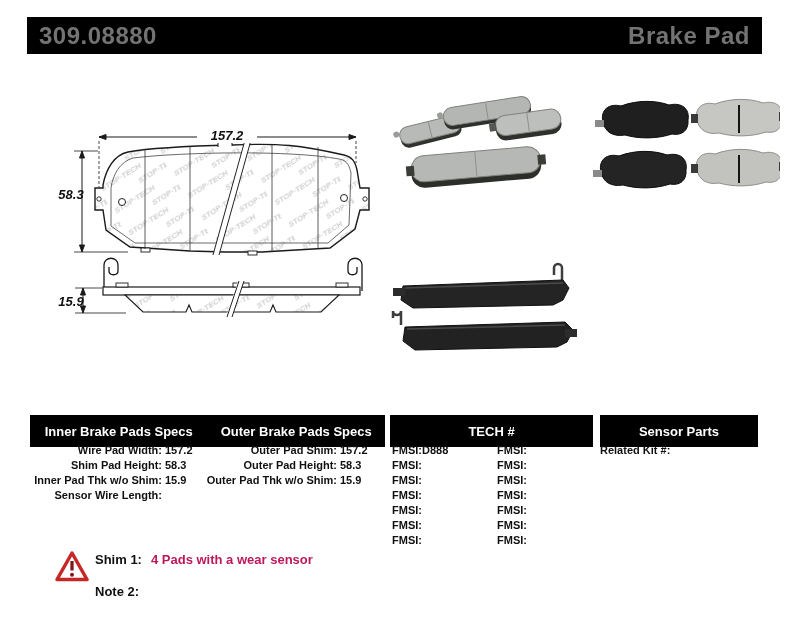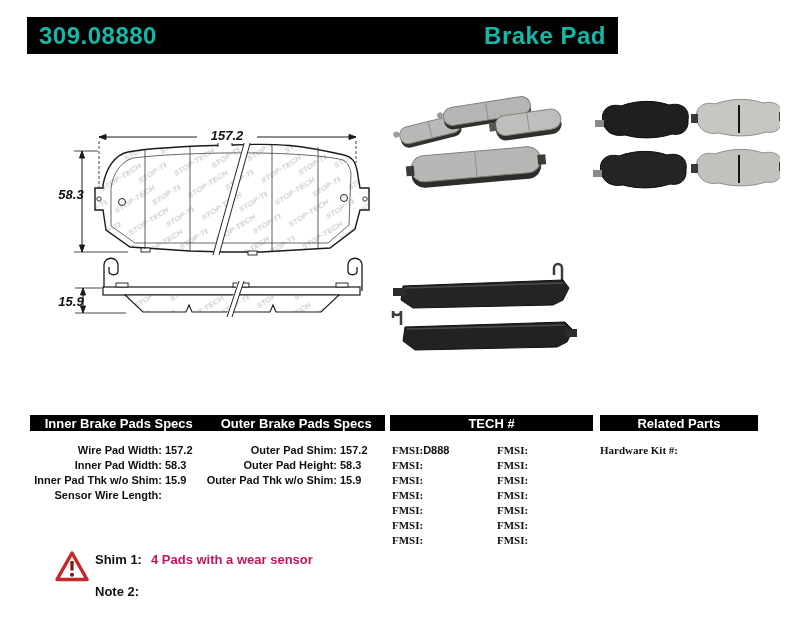--- a/index.html
+++ b/index.html
@@ -1,48 +1,48 @@
 <!DOCTYPE html>
 <html><head>
 <meta charset="utf-8">
 <style>
   html,body{margin:0;padding:0;background:#ffffff;}
   .sheet{position:relative;width:800px;height:619px;background:#fff;overflow:hidden;
          font-family:"Liberation Sans",sans-serif;color:#111;}
   
-  .topbar{position:absolute;left:27px;top:17px;width:591px;height:37px;background:#000;
-          color:#14b8a6;display:flex;align-items:center;justify-content:space-between;
+  .topbar{position:absolute;left:27px;top:17px;width:735px;height:37px;background:#000;
+          color:#737373;display:flex;align-items:center;justify-content:space-between;
           padding:0 12px;box-sizing:border-box;}
   .topbar .pn,.topbar .pt{font-size:24px;font-weight:bold;letter-spacing:.5px;}
   
   .dim{position:absolute;font-weight:bold;font-style:italic;font-size:13px;color:#101010;text-align:center;}
   #dim-w{left:197px;top:128px;width:60px;background:#fff;}
   #dim-h{left:48px;top:187px;width:46px;}
   #dim-t{left:48px;top:294px;width:46px;}
   
-  .secbar{position:absolute;top:415px;height:16px;background:#000;color:#fff;
+  .secbar{position:absolute;top:415px;height:32px;background:#000;color:#fff;
           display:flex;align-items:center;justify-content:center;
           font-size:13px;font-weight:bold;}
   #bar-specs{left:30px;width:355px;}
   #bar-specs .half{flex:1;text-align:center;}
   #bar-fmsi{left:390px;width:203px;}
   #bar-related{left:600px;width:158px;}
   
   .speccol{position:absolute;top:443px;font-size:11px;font-weight:bold;color:#101010;}
   #inner-col{left:30px;}
   #outer-col{left:205px;}
   .specrow{display:flex;height:15px;line-height:15px;}
   .sl{width:132px;text-align:right;white-space:nowrap;}
   .sv{margin-left:3px;white-space:nowrap;}
   
   .fmsicol{position:absolute;top:443px;font-size:11px;font-weight:bold;color:#101010;}
   #fmsi-left{left:392px;}
   #fmsi-right{left:497px;}
   .fmsirow{height:15px;line-height:15px;white-space:nowrap;}
-  .fl{display:inline-block;font-family:Liberation Serif, serif;}
+  .fl{display:inline-block;}
   .fv{display:inline-block;}
   
   #related-col{left:600px;}
   #related-col .sl2{white-space:nowrap;}
   
   .note-line{position:absolute;left:95px;font-size:13px;font-weight:bold;height:16px;line-height:16px;white-space:nowrap;}
   #note1{top:552px;}
   #note2{top:584px;}
   .red{color:#be185d;margin-left:9px;}
   .warn{position:absolute;left:55px;top:550px;}
@@ -209,30 +209,30 @@
   </svg>
 
   <div class="secbar" id="bar-specs">
     <span class="half">Inner Brake Pads Specs</span>
     <span class="half">Outer Brake Pads Specs</span>
   </div>
   <div class="secbar" id="bar-fmsi">
     <span>TECH #</span>
   </div>
   <div class="secbar" id="bar-related">
-    <span>Related Parts</span>
+    <span>Sensor Parts</span>
   </div>
 
   <div class="speccol" id="inner-col">
     <div class="specrow">
         <span class="sl">Wire Pad Width:</span>
         <span class="sv">157.2</span>
       </div>
     <div class="specrow">
-        <span class="sl">Inner Pad Width:</span>
+        <span class="sl">Shim Pad Height:</span>
         <span class="sv">58.3</span>
       </div>
     <div class="specrow">
         <span class="sl">Inner Pad Thk w/o Shim:</span>
         <span class="sv">15.9</span>
       </div>
     <div class="specrow">
         <span class="sl">Sensor Wire Length:</span>
         <span class="sv"></span>
       </div>
@@ -267,21 +267,21 @@
     <div class="fmsirow"><span class="fl">FMSI:</span><span class="fv"></span></div>
     <div class="fmsirow"><span class="fl">FMSI:</span><span class="fv"></span></div>
     <div class="fmsirow"><span class="fl">FMSI:</span><span class="fv"></span></div>
     <div class="fmsirow"><span class="fl">FMSI:</span><span class="fv"></span></div>
     <div class="fmsirow"><span class="fl">FMSI:</span><span class="fv"></span></div>
     <div class="fmsirow"><span class="fl">FMSI:</span><span class="fv"></span></div>
     <div class="fmsirow"><span class="fl">FMSI:</span><span class="fv"></span></div>
   </div>
 
   <div class="fmsicol" id="related-col">
-    <div class="fmsirow"><span class="fl sl2">Hardware Kit #:</span><span class="fv"></span></div>
+    <div class="fmsirow"><span class="fl sl2">Related Kit #:</span><span class="fv"></span></div>
   </div>
 
   <svg class="warn" width="34" height="33" viewBox="0 0 34 33">
     <polygon points="17,3 32,29.5 2,29.5" fill="#ffffff" stroke="#c62828" stroke-width="3.5" stroke-linejoin="round"></polygon>
     <rect x="15.4" y="11" width="3.2" height="9.5" fill="#801515"></rect>
     <circle cx="17" cy="24.7" r="2" fill="#801515"></circle>
   </svg>
   <div class="note-line" id="note1">
     <span>Shim 1:</span><span class="red">4 Pads with a wear sensor</span>
   </div>

